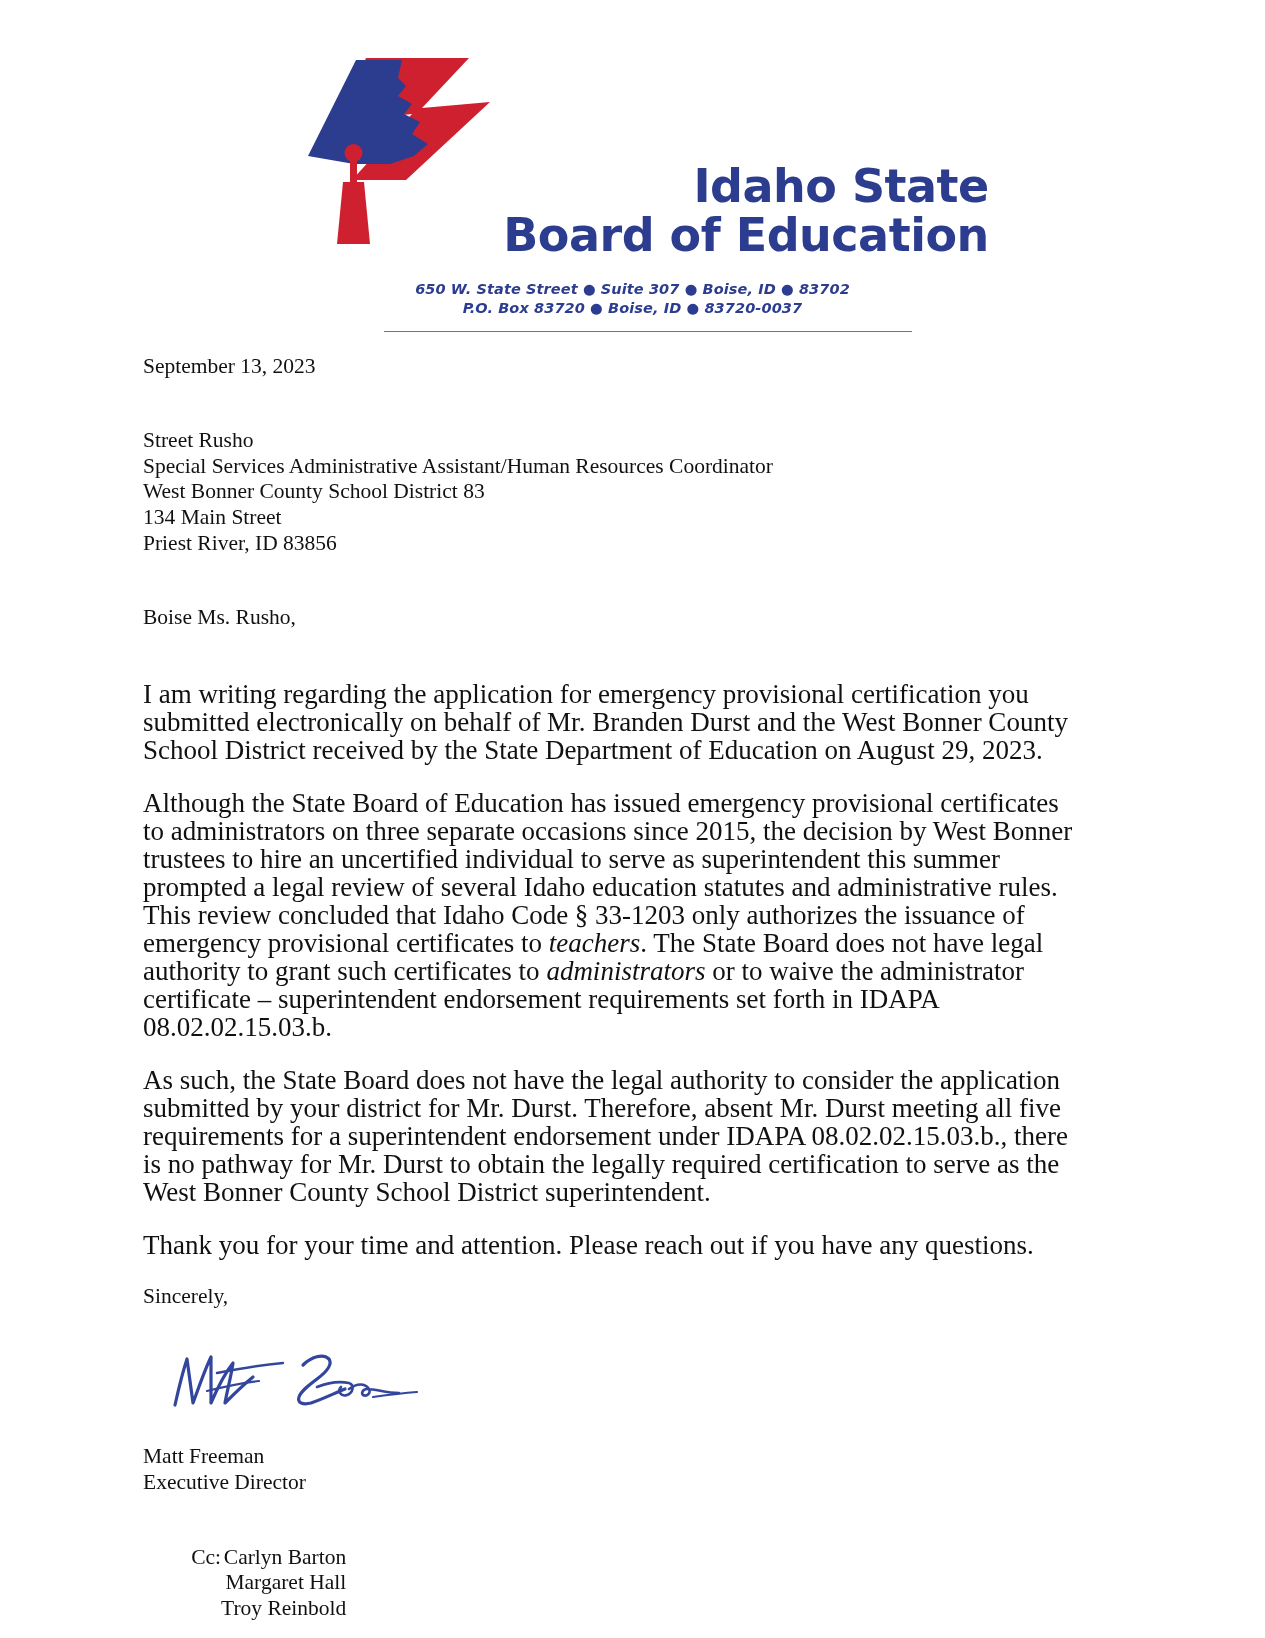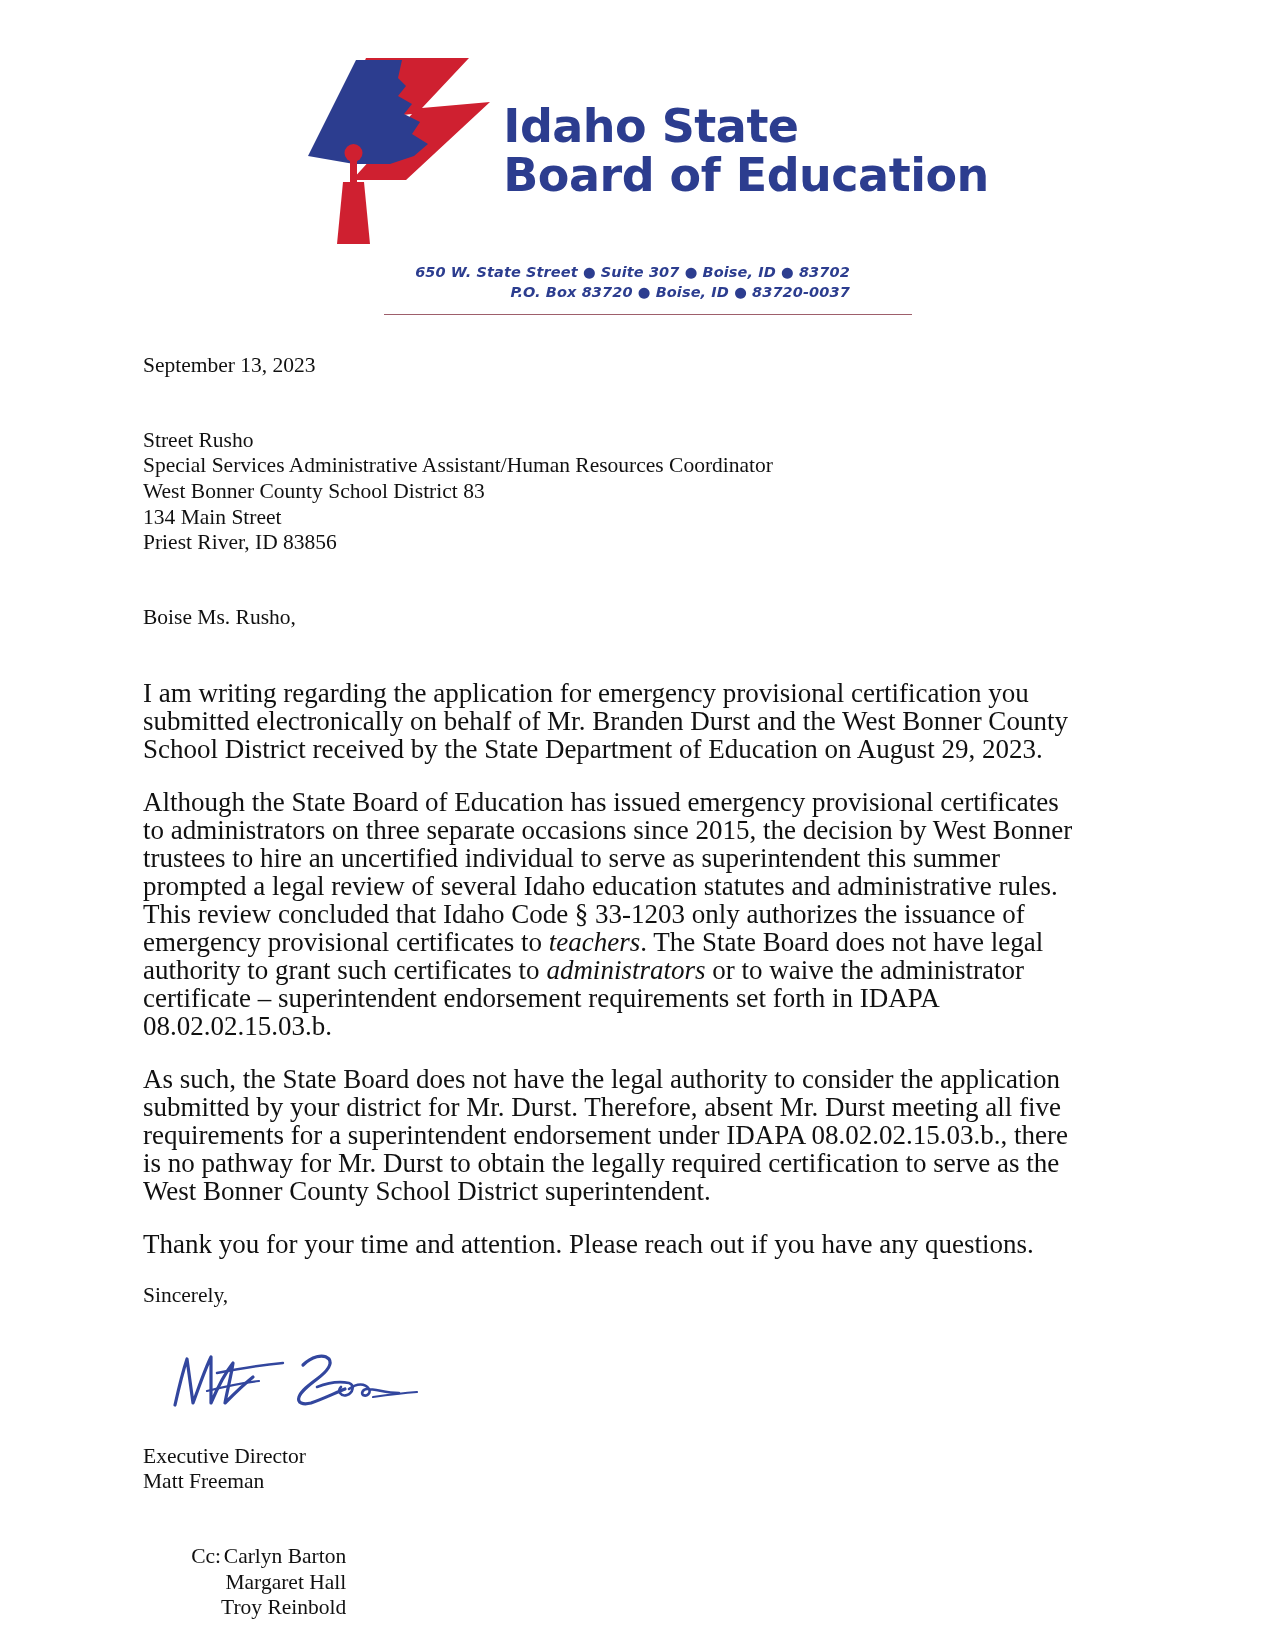--- a/index.html
+++ b/index.html
@@ -39,34 +39,35 @@
     margin-left: 18px;
   }
   .cap-mark {
     width: 215px;
     height: 200px;
     flex: 0 0 auto;
     margin-top: 4px;
   }
   .wordmark {
     margin-left: -6px;
-    margin-top: 54px;
+    margin-top: 114px;
+    text-align: right;
   }
   .wordmark-line {
     font-family: "DejaVu Sans", sans-serif;
     color: #2c3d8f;
     font-weight: bold;
     font-size: 46px;
     line-height: 1.06;
     letter-spacing: -0.5px;
     white-space: nowrap;
   }
   .addr-block {
-    margin-top: 11px;
-    text-align: right;
+    margin-top: 20px;
+    text-align: center;
   }
   .addr-line {
     font-family: "DejaVu Sans", sans-serif;
     font-style: italic;
     font-weight: bold;
     font-size: 14.5px;
     color: #2c3d8f;
     line-height: 1.35;
     letter-spacing: 0.1px;
     white-space: nowrap;
@@ -76,21 +77,21 @@
     height: 1px;
     background: #9e5f6b;
     margin: 12px 0 0 0;
     margin-left: 30px;
   }
 
   
   .body-wrap {
     padding: 0 0 0 143px;
     width: 940px;
-    margin-top: 38px;
+    margin-top: 22px;
   }
   .ln {
     font-size: 21.5px;
     line-height: 25.6px;
     color: #111;
   }
   .gap { height: 25px; }
   .gap-sm { height: 24px; }
 
   p.para {
@@ -210,22 +211,22 @@
                  C174,54 170,48 174,44" stroke-width="2.6"></path>
         <path d="M182,46 C190,40 198,40 202,46 C204,50 200,54 196,52
                  C194,50 196,46 200,46 C210,46 218,50 232,50" stroke-width="2.6"></path>
         <path d="M206,54 C220,52 236,50 250,49" stroke-width="2.2"></path>
       </g>
     </svg>
 
     <div class="gap"></div>
 
     <div>
+      <div class="ln">Matt Freeman</div>
       <div class="ln">Executive Director</div>
-      <div class="ln">Matt Freeman</div>
     </div>
 
     <div class="gap"></div>
     <div class="gap-sm"></div>
 
     <div class="cc-row ln">
       <div class="cc-label">Cc:</div>
       <div class="cc-names">
         <div>Carlyn Barton</div>
         <div>Margaret Hall</div>

